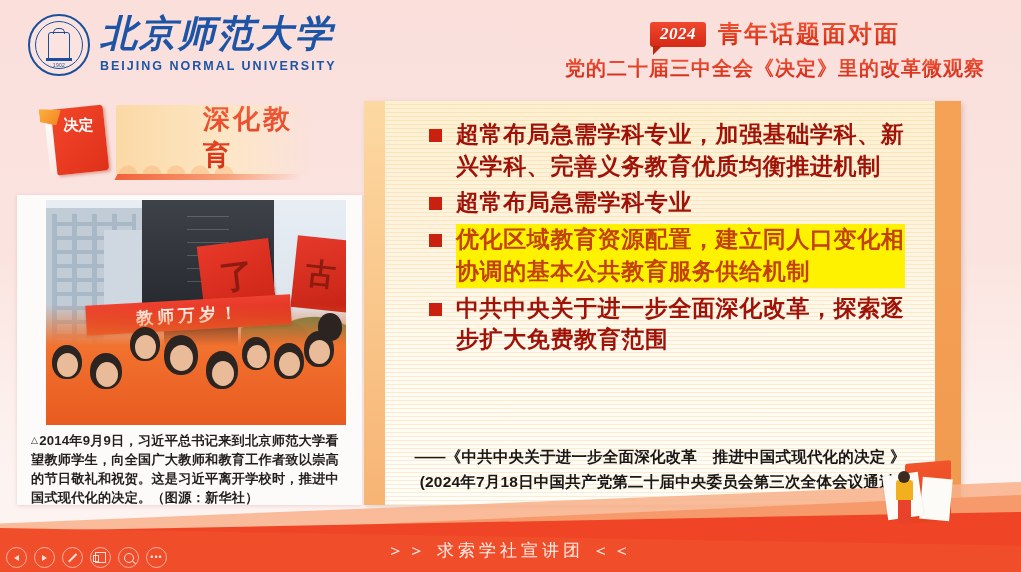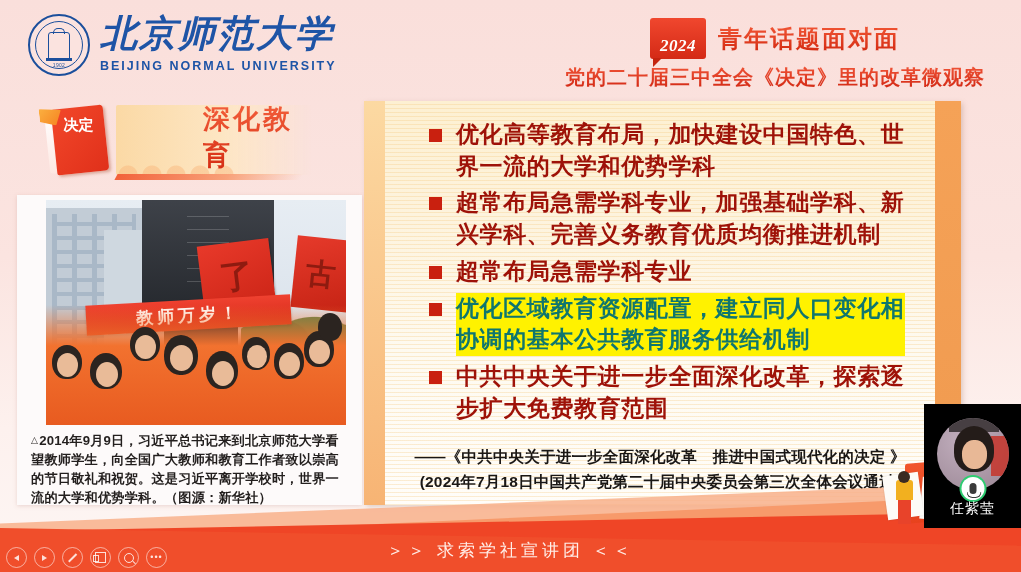--- a/index.html
+++ b/index.html
@@ -26,21 +26,21 @@
   .seal .yr{position:absolute;left:0;right:0;bottom:6px;text-align:center;font-size:5px;color:#1b4f9c;letter-spacing:.3px;}
   .logo-txt{display:flex;flex-direction:column;justify-content:center;}
   .logo-cn{font-family:Liberation Mono, monospace;font-weight:bold;
       font-size:37px;color:#1e54a6;letter-spacing:2px;line-height:1.05;font-style:italic;}
   .logo-en{font-size:12.5px;font-weight:bold;color:#1e54a6;letter-spacing:2.0px;margin-top:3px;text-align:right;}
 
   .hdr-right{position:absolute;left:565px;top:18px;width:420px;text-align:center;}
   .hdr-line1{display:flex;align-items:center;justify-content:center;gap:12px;}
   .badge2024{position:relative;background:linear-gradient(180deg,#f0472e,#d42a16);
       color:#fff;font-weight:bold;font-size:17px;font-style:italic;
-      padding:18px 10px 3px;border-radius:3px;letter-spacing:.5px;
+      padding:2px 10px 3px;border-radius:3px;letter-spacing:.5px;
       font-family:"Liberation Serif",serif;}
   .badge2024:after{content:"";position:absolute;left:3px;bottom:-8px;
       border-left:9px solid #c4240f;border-bottom:9px solid transparent;}
   .hdr-t1{font-family:"Liberation Serif","DejaVu Serif",serif;font-weight:bold;
       font-size:24px;color:#e0301a;letter-spacing:2px;
       background:linear-gradient(180deg,#f45a38,#d0250e);-webkit-background-clip:text;
       background-clip:text;color:transparent;}
   .hdr-t2{margin-top:5px;font-family:"Liberation Serif","DejaVu Serif",serif;font-weight:bold;
       font-size:20px;letter-spacing:1px;
       background:linear-gradient(180deg,#f2573a,#cf2410);-webkit-background-clip:text;
@@ -132,21 +132,21 @@
   .panel-body{position:absolute;left:21px;right:26px;top:0;bottom:0;
       background:
         repeating-linear-gradient(0deg, rgba(243,197,120,.30) 0 1px, rgba(255,255,255,0) 1px 4px),
         linear-gradient(180deg,#fdf0d2 0%,#fdf3dd 28%,#fefaf0 62%,#fffdf9 100%);}
   .bullets{position:absolute;left:44px;right:30px;top:18px;}
   .bullet{display:flex;align-items:flex-start;gap:14px;margin-bottom:5px;}
   .bullet .sq{width:13px;height:13px;background:#c9200f;flex:0 0 13px;margin-top:10px;}
   .bullet .btxt{font-family:"Liberation Serif","DejaVu Serif",serif;font-weight:bold;
       font-size:23px;line-height:1.38;color:#9e1208;letter-spacing:.6px;}
   .bullet .btxt.hl{background:#fff200;display:inline;box-decoration-break:clone;
-      -webkit-box-decoration-break:clone;color:#0f766e;}
+      -webkit-box-decoration-break:clone;color:#c2410c;}
   .cite{position:absolute;left:26px;right:26px;bottom:12px;text-align:center;}
   .cite-1{font-family:"Liberation Sans","DejaVu Sans",sans-serif;font-weight:bold;
       font-size:15.5px;color:#1a1715;letter-spacing:.2px;}
   .cite-2{margin-top:4px;font-family:"Liberation Sans","DejaVu Sans",sans-serif;font-weight:bold;
       font-size:15.5px;color:#1a1715;letter-spacing:.2px;}
 
   
   .wave-peach{position:absolute;left:0;bottom:0;width:1021px;height:82px;
       background:#f79a6b;clip-path:polygon(0 62%,1021px 6%,1021px 100%,0 100%);}
   .wave-light{position:absolute;left:0;bottom:0;width:1021px;height:90px;
@@ -274,34 +274,30 @@
         <div class="head" style="left:196px;top:32px;width:28px;height:33px;"></div>
         <div class="face" style="left:201px;top:40px;width:20px;height:23px;"></div>
         <div class="head" style="left:228px;top:38px;width:30px;height:36px;"></div>
         <div class="face" style="left:233px;top:47px;width:21px;height:24px;"></div>
         <div class="head" style="left:258px;top:26px;width:30px;height:36px;"></div>
         <div class="face" style="left:263px;top:35px;width:21px;height:24px;"></div>
         <div class="head" style="left:272px;top:8px;width:24px;height:28px;"></div>
       </div>
     </div>
     <div class="cap">
-      <span class="tri">△</span><span>2014年9月9日，习近平总书记来到北京师范大学看望教师学生，向全国广大教师和教育工作者致以崇高的节日敬礼和祝贺。这是习近平离开学校时，世界一流的大学和优势学科。（图源：新华社）</span>
+      <span class="tri">△</span><span>2014年9月9日，习近平总书记来到北京师范大学看望教师学生，向全国广大教师和教育工作者致以崇高的节日敬礼和祝贺。这是习近平离开学校时，推进中国式现代化的决定。（图源：新华社）</span>
     </div>
   </div>
 
   <div class="panel">
     <div class="panel-left"></div>
     <div class="panel-right"></div>
     <div class="panel-body">
 
       <div class="bullets">
-        <div class="bullet">
-          <span class="sq"></span>
-          <span class="btxt">优化高等教育布局，加快建设中国特色、世界一流的大学和优势学科</span>
-        </div>
         <div class="bullet">
           <span class="sq"></span>
           <span class="btxt">超常布局急需学科专业，加强基础学科、新兴学科、完善义务教育优质均衡推进机制</span>
         </div>
         <div class="bullet">
           <span class="sq"></span>
           <span class="btxt">超常布局急需学科专业</span>
         </div>
         <div class="bullet">
           <span class="sq"></span>
@@ -329,32 +325,20 @@
     <div class="bookbig"></div>
     <div class="pageR"></div>
     <div class="pageL"></div>
     <div class="body"></div>
     <div class="shirt"></div>
     <div class="head2"></div>
   </div>
 
   <div class="footer-txt">＞＞ 求索学社宣讲团 ＜＜</div>
 
-  <div class="presenter">
-    <div class="pbubble">
-      <div class="pb-top"></div>
-      <div class="pb-red"></div>
-      <div class="pb-hair"></div>
-      <div class="pb-face"></div>
-    </div>
-    <div class="mic">
-        <span class="m"></span>
-      </div>
-    <div class="pname">任紫莹</div>
-  </div>
 
   <div class="toolbar">
     <div class="tb">
         <span class="tri-l"></span>
       </div>
     <div class="tb">
         <span class="tri-r"></span>
       </div>
     <div class="tb">
         <span class="pen"></span>

